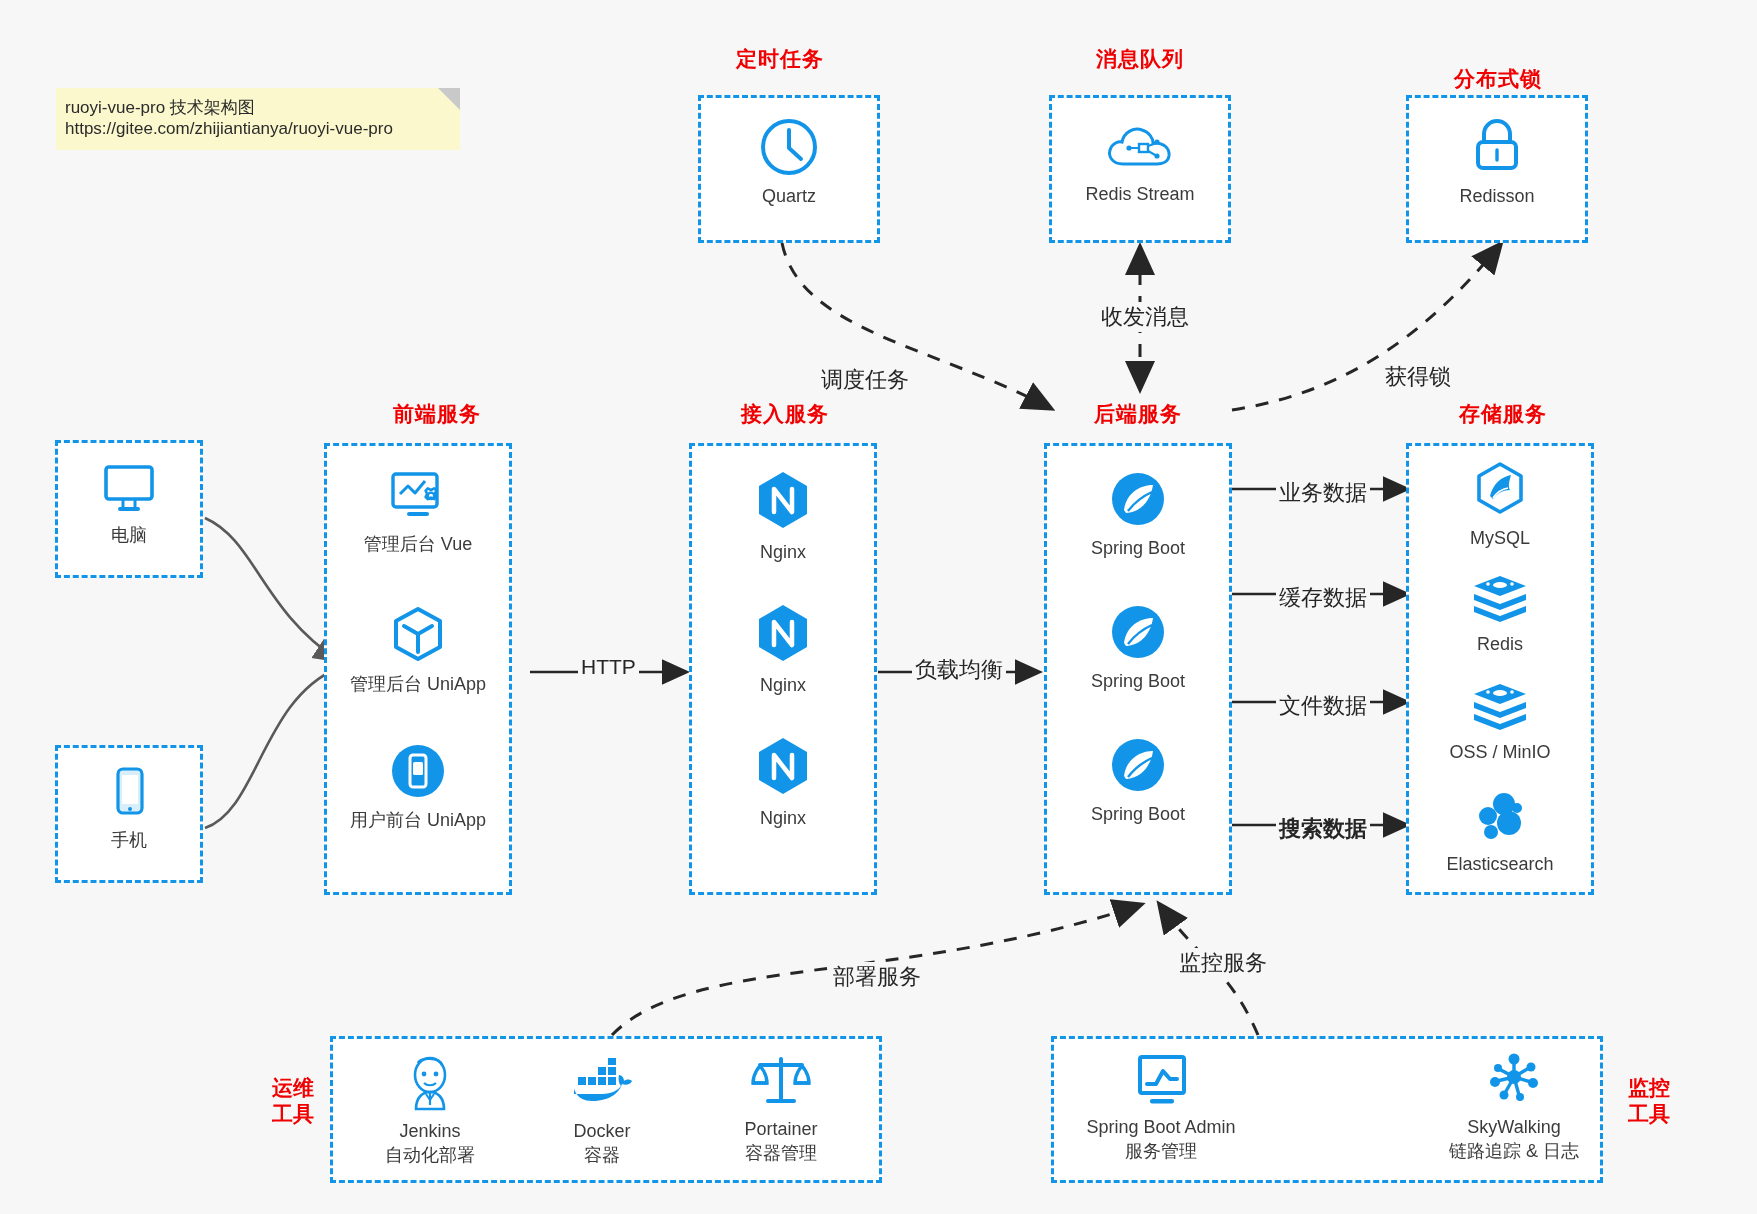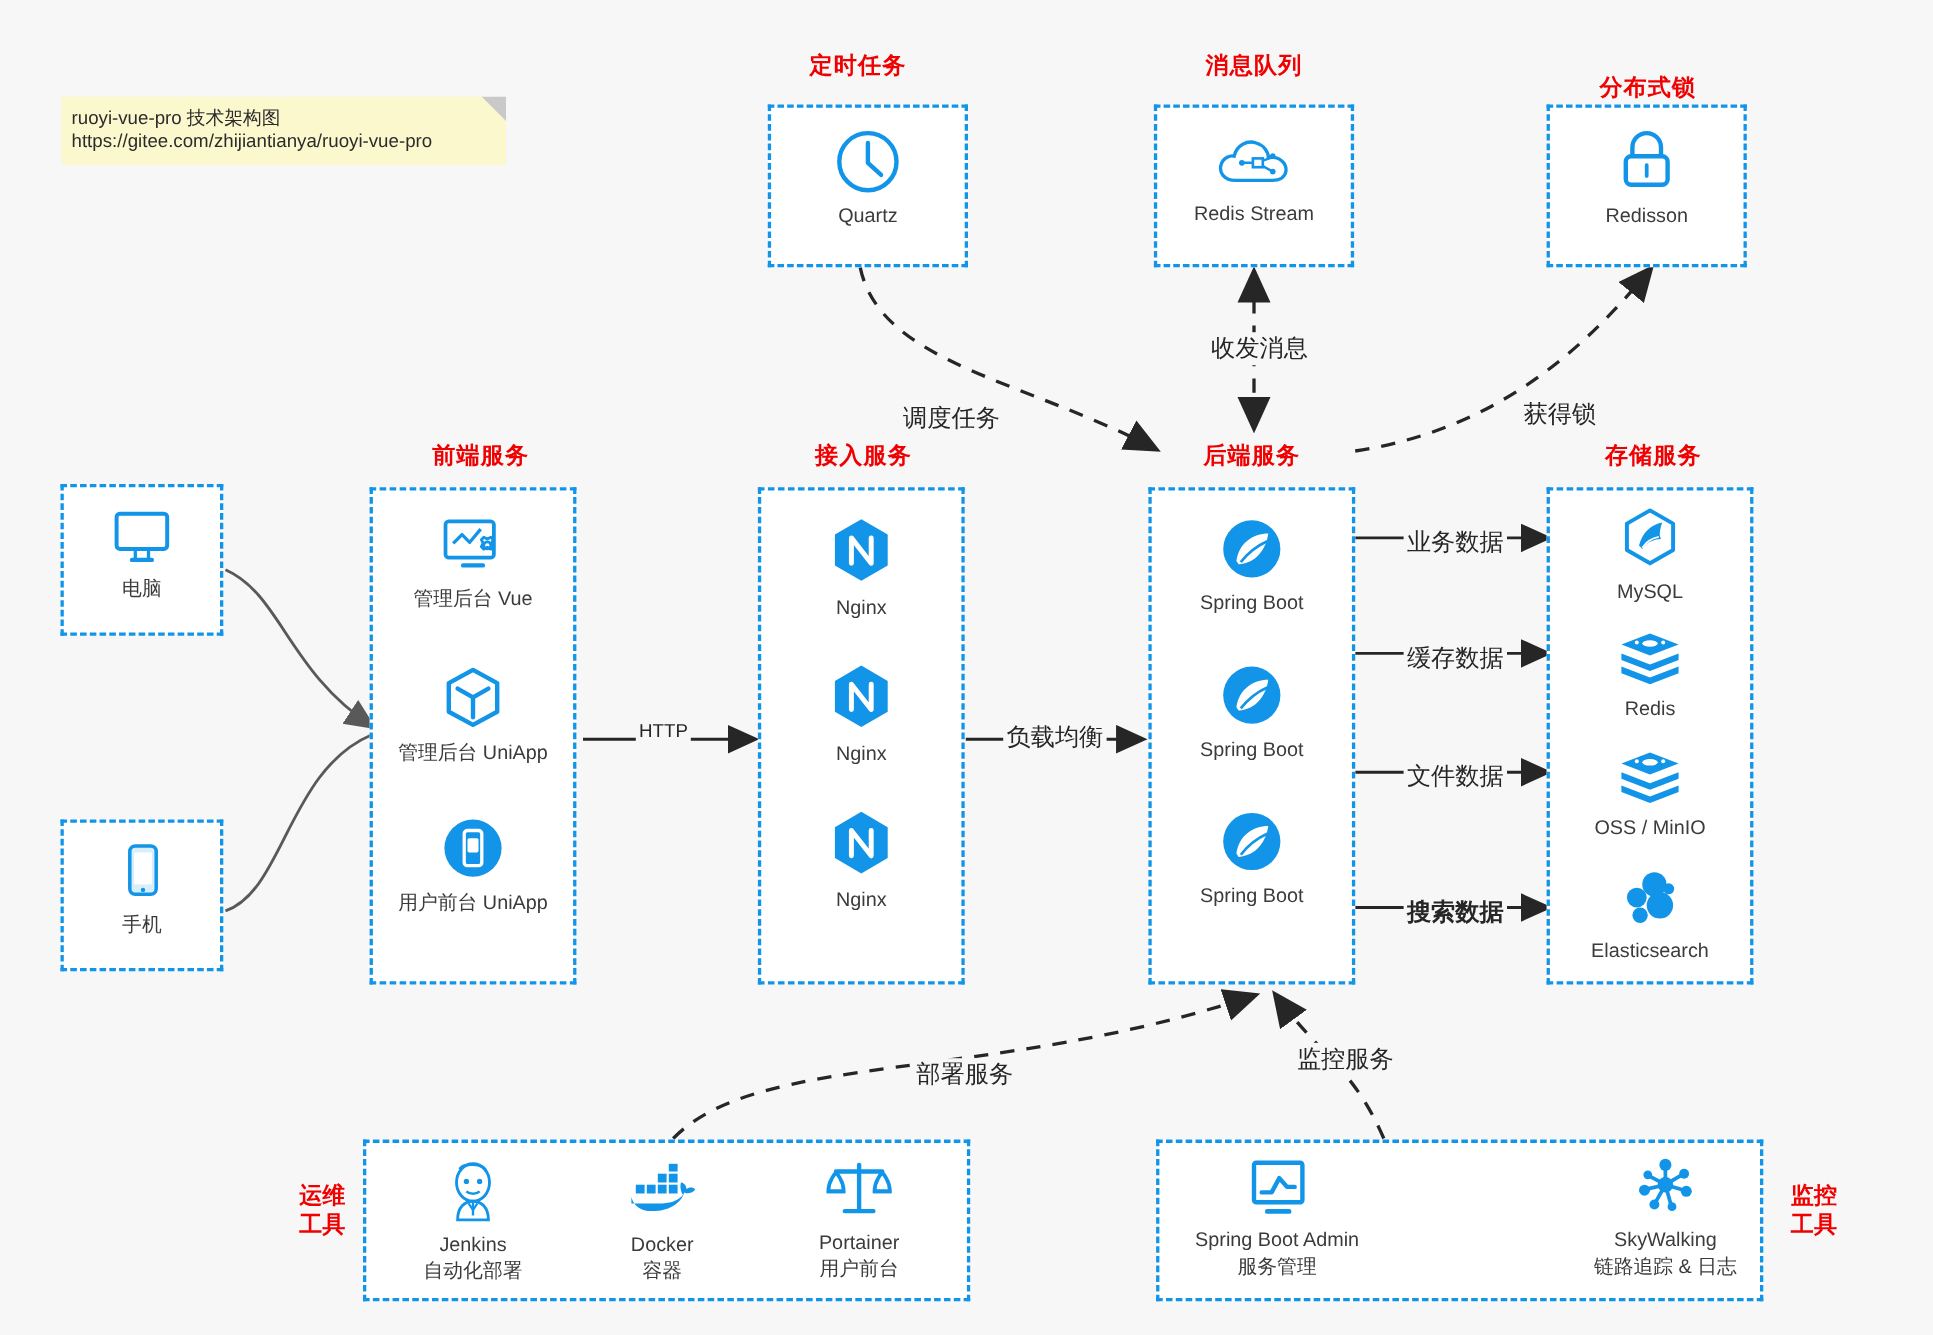--- a/index.html
+++ b/index.html
@@ -29,21 +29,21 @@
 
   
   #note{position:absolute;left:56px;top:88px;width:404px;height:62px;
         background:#fbf8cd;}
   #note .fold{position:absolute;right:0;top:0;width:0;height:0;
         border-left:22px solid transparent;border-top:22px solid #c9c9c9;}
   #note .ln{font-size:17px;color:#2b2b2b;white-space:nowrap;}
   #note .inner{padding:8px 0 0 9px;}
 
   
-  .elabel{position:absolute;font-size:17px;color:#262626;background:#f7f7f7;
+  .elabel{position:absolute;font-size:21px;color:#262626;background:#f7f7f7;
           padding:0 3px;white-space:nowrap;}
   .elabel.cn{font-size:22px;}
   .side-title{position:absolute;color:#f00000;font-weight:bold;font-size:21px;
               line-height:1.25;text-align:center;white-space:nowrap;}
 </style>
 </head>
 <body>
 
 <div id="stage">
 
@@ -149,21 +149,21 @@
       <svg class="ico" width="48" height="58" viewBox="0 0 48 58">
         <rect x="13" y="5" width="24" height="44" rx="5" fill="#d9eefb" stroke="#1295e8" stroke-width="3.2"></rect>
         <rect x="17" y="11" width="16" height="29" fill="#ffffff"></rect>
         <circle cx="25" cy="45" r="2" fill="#1295e8"></circle>
       </svg>
       <div class="cap">手机</div>
     </div>
   </div>
 
   <div class="grp-title" style="left:352px;top:400px;width:170px;">前端服务</div>
-  <div class="grp" style="left:336px;top:443px;width:188px;height:452px;">
+  <div class="grp" style="left:324px;top:443px;width:188px;height:452px;">
 
     <div class="node" style="left:0;top:22px;width:182px;">
       <svg class="ico" width="62" height="58" viewBox="0 0 62 58">
         <rect x="6" y="6" width="44" height="33" rx="3" fill="none" stroke="#1295e8" stroke-width="3.4"></rect>
         <path d="M13,26 L21,18 L28,25 L38,13" fill="none" stroke="#1295e8" stroke-width="3" stroke-linejoin="round"></path>
         <rect x="20" y="44" width="22" height="4" rx="2" fill="#1295e8"></rect>
         <path d="M44,22 l3.2,-1.6 2.2,2.2 -1.6,3.2 1.6,3.2 -2.2,2.2 -3.2,-1.6 -3.2,1.6 -2.2,-2.2 1.6,-3.2 -1.6,-3.2 2.2,-2.2 z" fill="#ffffff" stroke="#1295e8" stroke-width="2.6" stroke-linejoin="round"></path>
         <circle cx="44" cy="27.8" r="3.2" fill="none" stroke="#1295e8" stroke-width="2.4"></circle>
       </svg>
       <div class="cap">管理后台 Vue</div>
@@ -337,21 +337,21 @@
     <div class="node" style="left:358px;top:12px;width:180px;">
       <svg class="ico" width="62" height="60" viewBox="0 0 62 60">
         <path d="M31,8 L31,48" stroke="#1295e8" stroke-width="4" stroke-linecap="round"></path>
         <path d="M10,14 L52,14" stroke="#1295e8" stroke-width="4" stroke-linecap="round"></path>
         <path d="M18,50 L44,50" stroke="#1295e8" stroke-width="4" stroke-linecap="round"></path>
         <path d="M3,32 C3,22 10,15 10,15 C10,15 17,22 17,32 Z" fill="none" stroke="#1295e8" stroke-width="3.4"></path>
         <path d="M45,32 C45,22 52,15 52,15 C52,15 59,22 59,32 Z" fill="none" stroke="#1295e8" stroke-width="3.4"></path>
         <path d="M2,32 L18,32 M44,32 L60,32" stroke="#1295e8" stroke-width="3.4"></path>
       </svg>
       <div class="cap">Portainer</div>
-      <div class="cap2">用户前台</div>
+      <div class="cap2">容器管理</div>
     </div>
   </div>
 
   <div class="grp" style="left:1051px;top:1036px;width:552px;height:147px;">
 
     <div class="node" style="left:6px;top:12px;width:202px;">
       <svg class="ico" width="62" height="58" viewBox="0 0 62 58">
         <rect x="10" y="6" width="44" height="36" rx="2" fill="none" stroke="#1295e8" stroke-width="4"></rect>
         <path d="M17,33 L26,33 L33,20 L40,28 L47,28" fill="none" stroke="#1295e8" stroke-width="4" stroke-linejoin="round" stroke-linecap="round"></path>
         <rect x="20" y="48" width="24" height="4.5" rx="2" fill="#1295e8"></rect>

